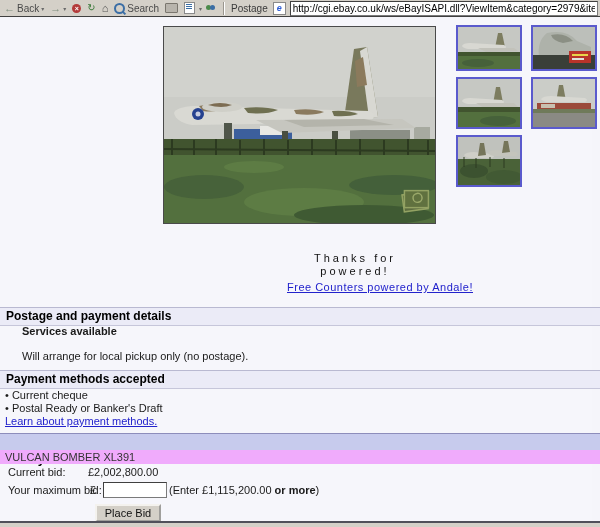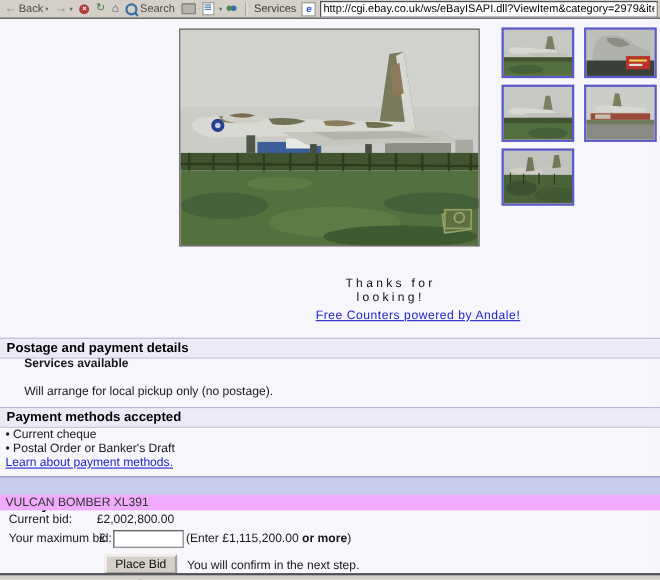--- a/index.html
+++ b/index.html
@@ -127,21 +127,21 @@
     <span class="print-ico"></span>
   </span>
   <span class="tb-btn">
     <span class="edit-ico"></span>
   </span>
   <span class="tb-drop">▾</span>
   <span class="tb-btn">
     <span class="msn-ico"></span>
   </span>
   <span class="tb-sep"></span>
-  <span class="addr-label">Services</span>
+  <span class="addr-label">Postage</span>
   <span class="ie-ico">e</span>
   <input class="addr-input" value="http://cgi.ebay.co.uk/ws/eBayISAPI.dll?ViewItem&amp;category=2979&amp;item=5530699633&amp;rd=1" style="">
 </div>
 
 <div class="page">
 
   <div class="main-photo">
     <svg viewBox="0 0 271 196" preserveAspectRatio="none">
       <rect width="271" height="196" fill="#cbccc7"></rect>
       <rect width="271" height="70" fill="#d1d2cd"></rect>
@@ -265,49 +265,48 @@
         <line x1="6" y1="20" x2="6" y2="30"></line>
           <line x1="18" y1="21" x2="18" y2="31"></line>
         <line x1="32" y1="20" x2="32" y2="30"></line>
           <line x1="46" y1="21" x2="46" y2="31"></line>
       </g>
     </svg>
   </div>
 
   <div class="thanks">
     <div>Thanks for</div>
-    <div>looking!</div>
+    <div>powered!</div>
   </div>
   <div class="counter-link">Free Counters powered by Andale!</div>
 
   <div class="band band-postage">Postage and payment details</div>
   <div class="txt bold" style="left:22px;top:307px;">Services available</div>
   <div class="txt" style="left:22px;top:332px;">Will arrange for local pickup only (no postage).</div>
 
   <div class="band band-payment">Payment methods accepted</div>
   <div class="txt" style="left:5px;top:371px;">
     <span>•</span>
     <span>Current cheque</span>
   </div>
   <div class="txt" style="left:5px;top:384px;">
     <span>•</span>
-    <span>Postal Order or Banker's Draft</span>
+    <span>Postal Ready or Banker's Draft</span>
   </div>
   <div class="txt link" style="left:5px;top:397px;">Learn about payment methods.</div>
 
   <div class="band-ready">Ready to bid</div>
   <div class="item-row">VULCAN BOMBER XL391</div>
 
   <div class="txt" style="left:8px;top:448px;">Current bid:</div>
   <div class="txt" style="left:88px;top:448px;">£2,002,800.00</div>
 
   <div class="txt" style="left:8px;top:466px;">Your maximum bid:</div>
   <div class="txt" style="left:90px;top:466px;">£</div>
   <input class="bid-input" value="" style="">
   <div class="txt" style="left:169px;top:466px;">
     <span>(Enter £1,115,200.00 </span><span class="bold">or more</span><span>)</span>
   </div>
 
   <button class="place-btn">Place Bid ›</button>
-  <div class="txt" style="left:170px;top:490px;">You will confirm in the next step.</div>
 
   <div class="bottom-strip"></div>
 </div>
 
 </body></html>

